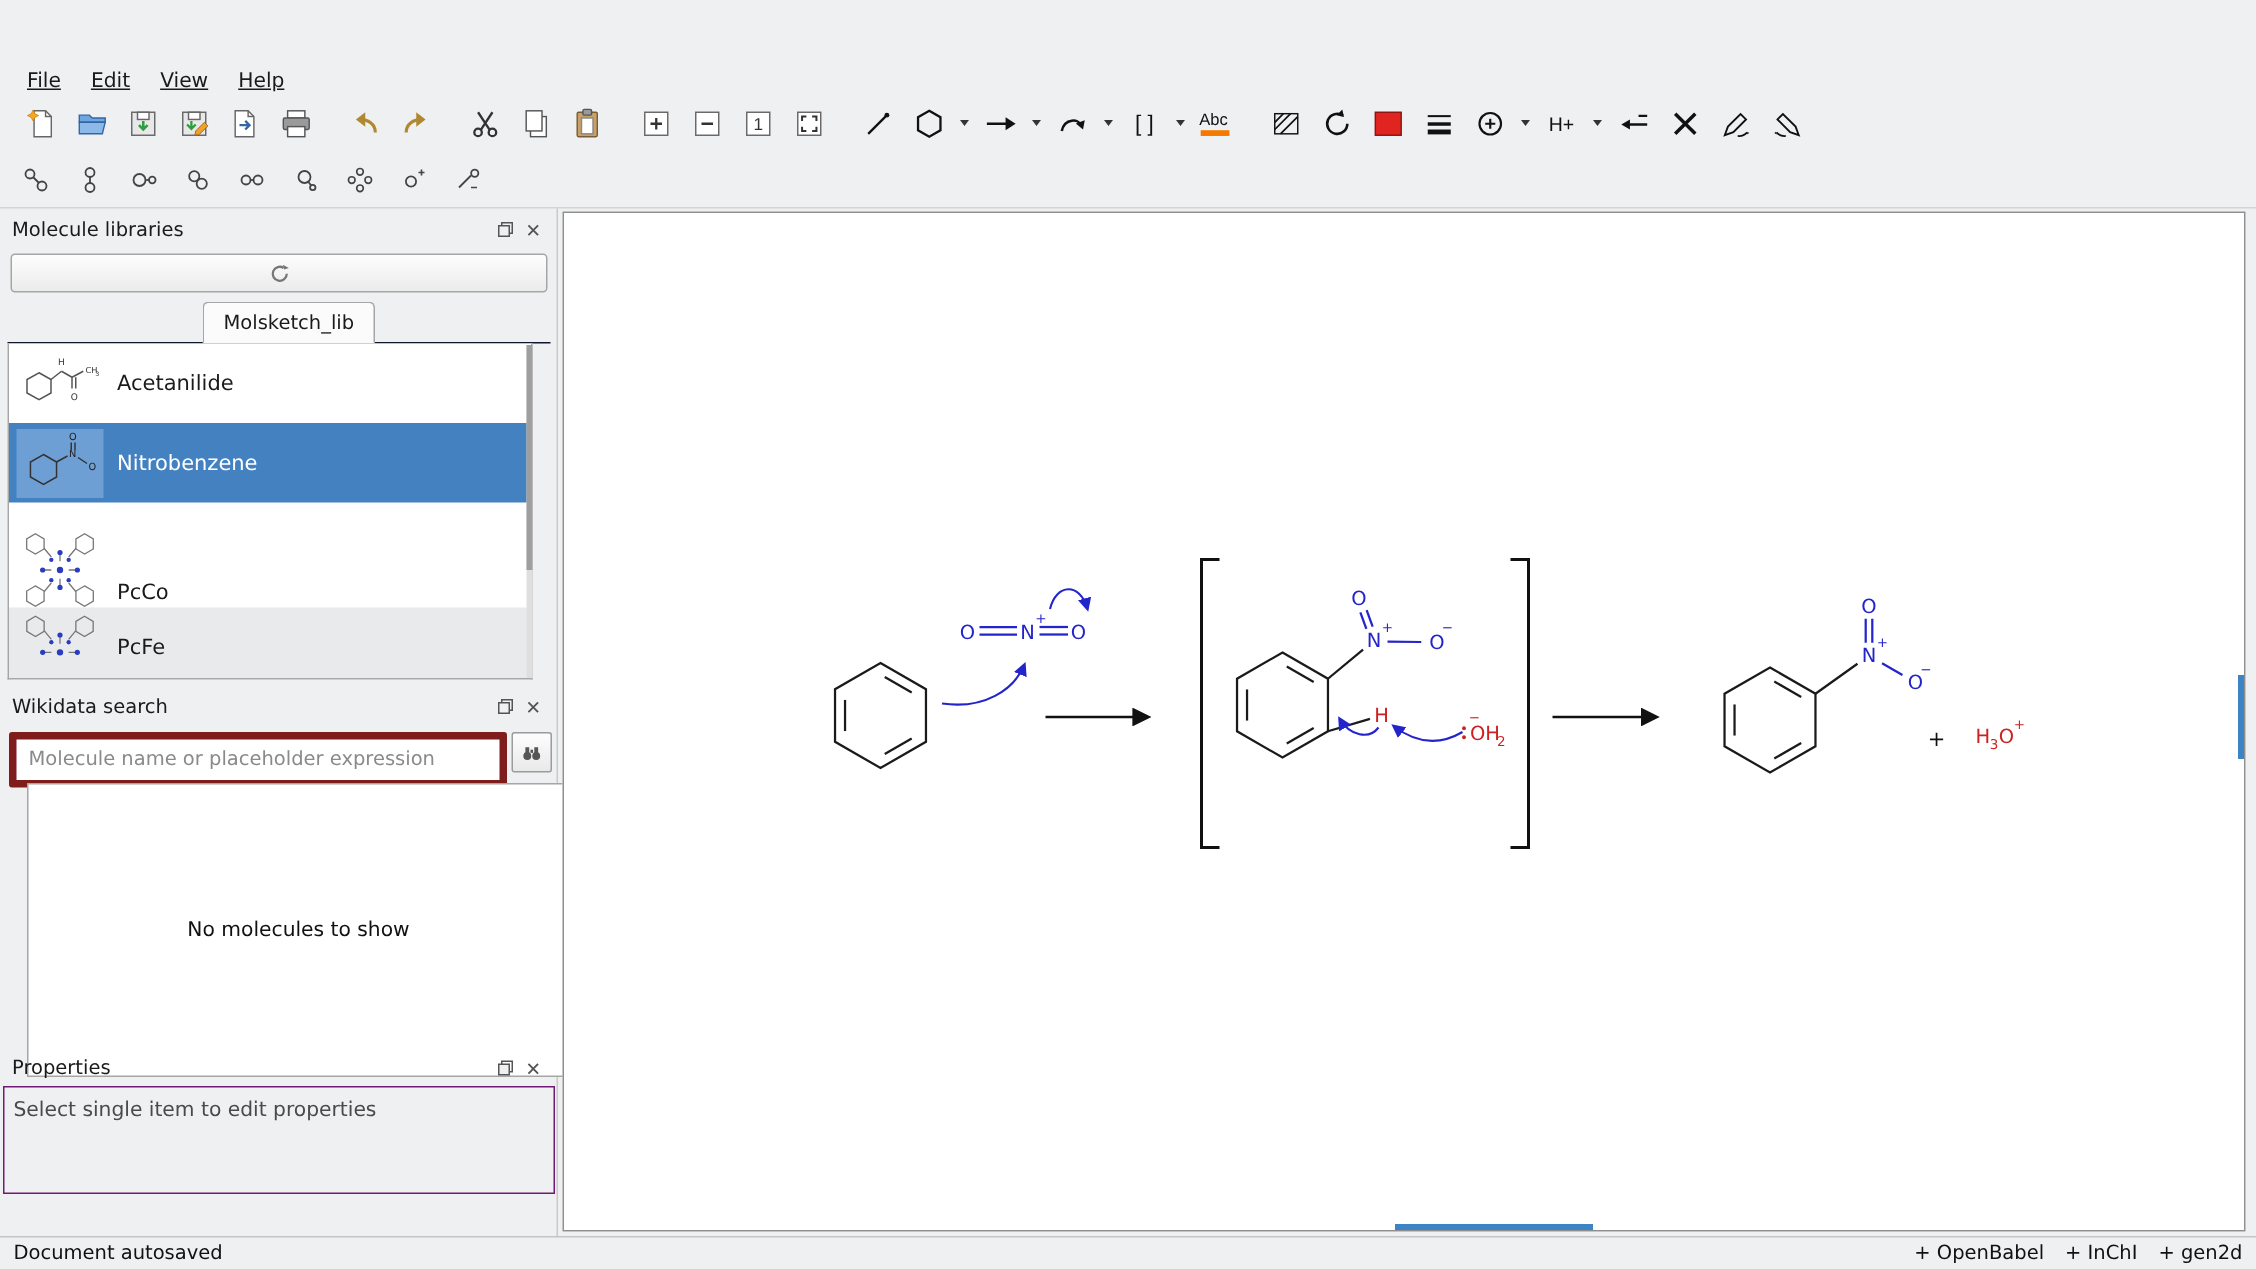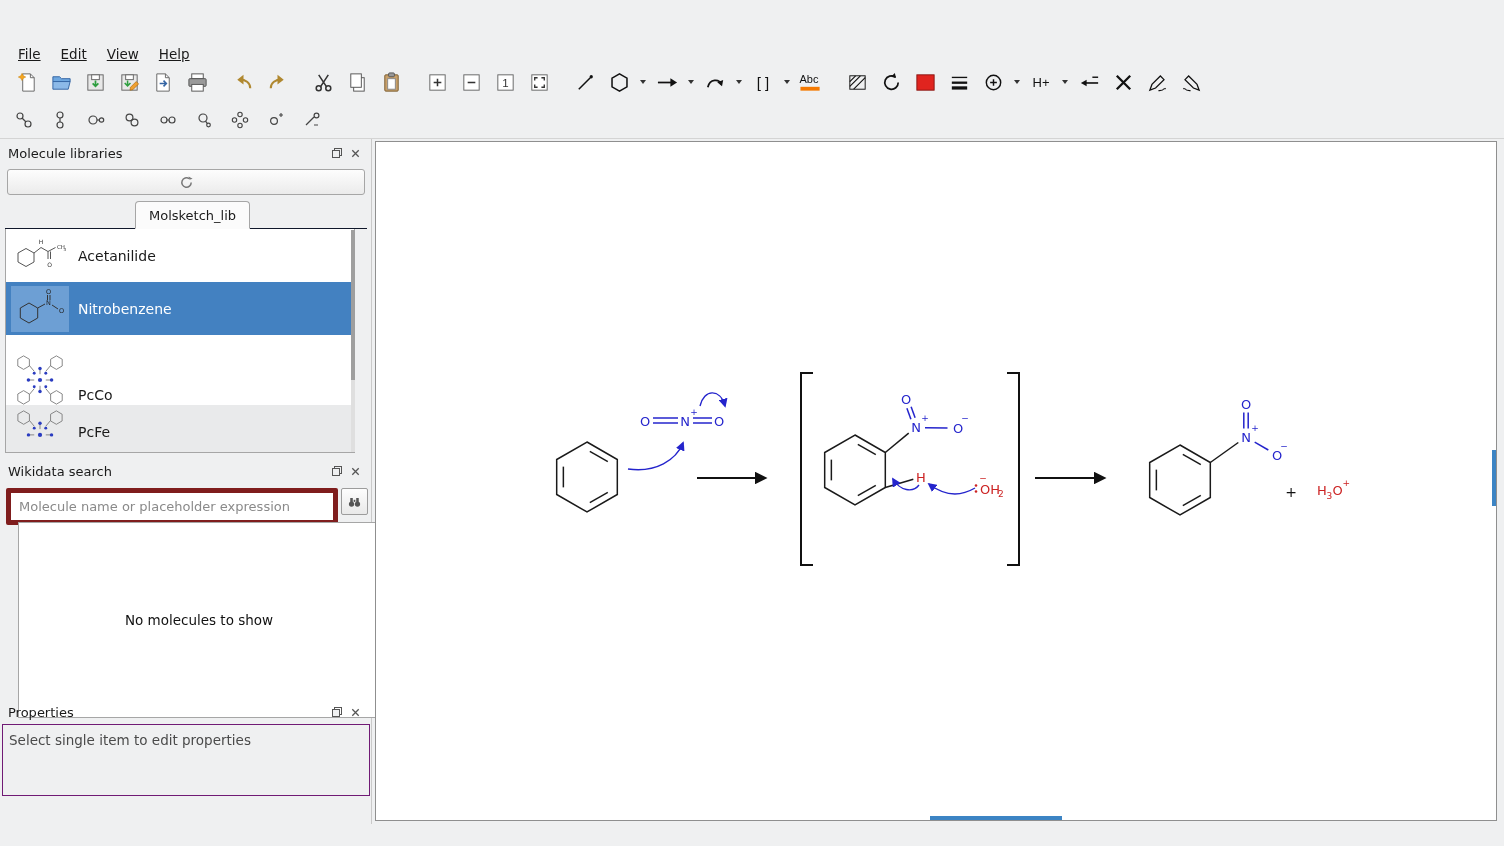--- a/index.html
+++ b/index.html
@@ -645,14 +645,22 @@
         <text class="at red" x="941" y="353">H</text>
         <text class="sm red" x="950.5" y="357">3</text>
         <text class="at red" x="956.5" y="353">O</text>
         <text class="sm red" x="966.5" y="344">+</text>
       </g>
     </svg>
     <div class="hthumb"></div>
     <div class="vthumb"></div>
   </div>
 
+  <div class="statusbar">
+    <span>Document autosaved</span>
+    <span class="status-right">
+      <span>+ OpenBabel</span>
+      <span>+ InChI</span>
+      <span>+ gen2d</span>
+    </span>
+  </div>
 
 </div>
 
 </body></html>

